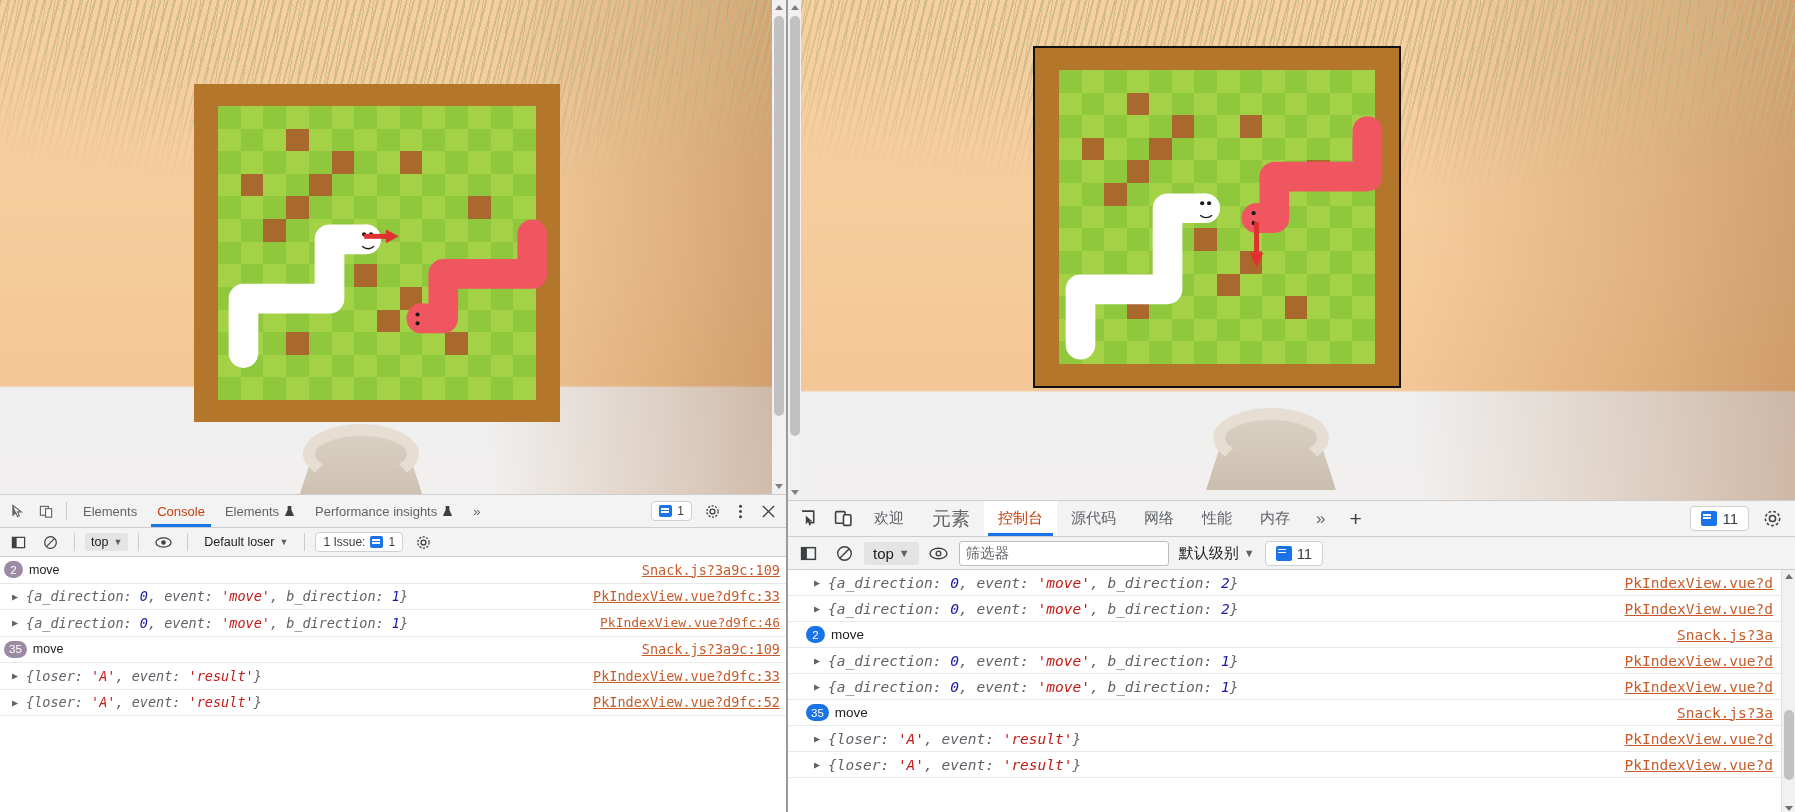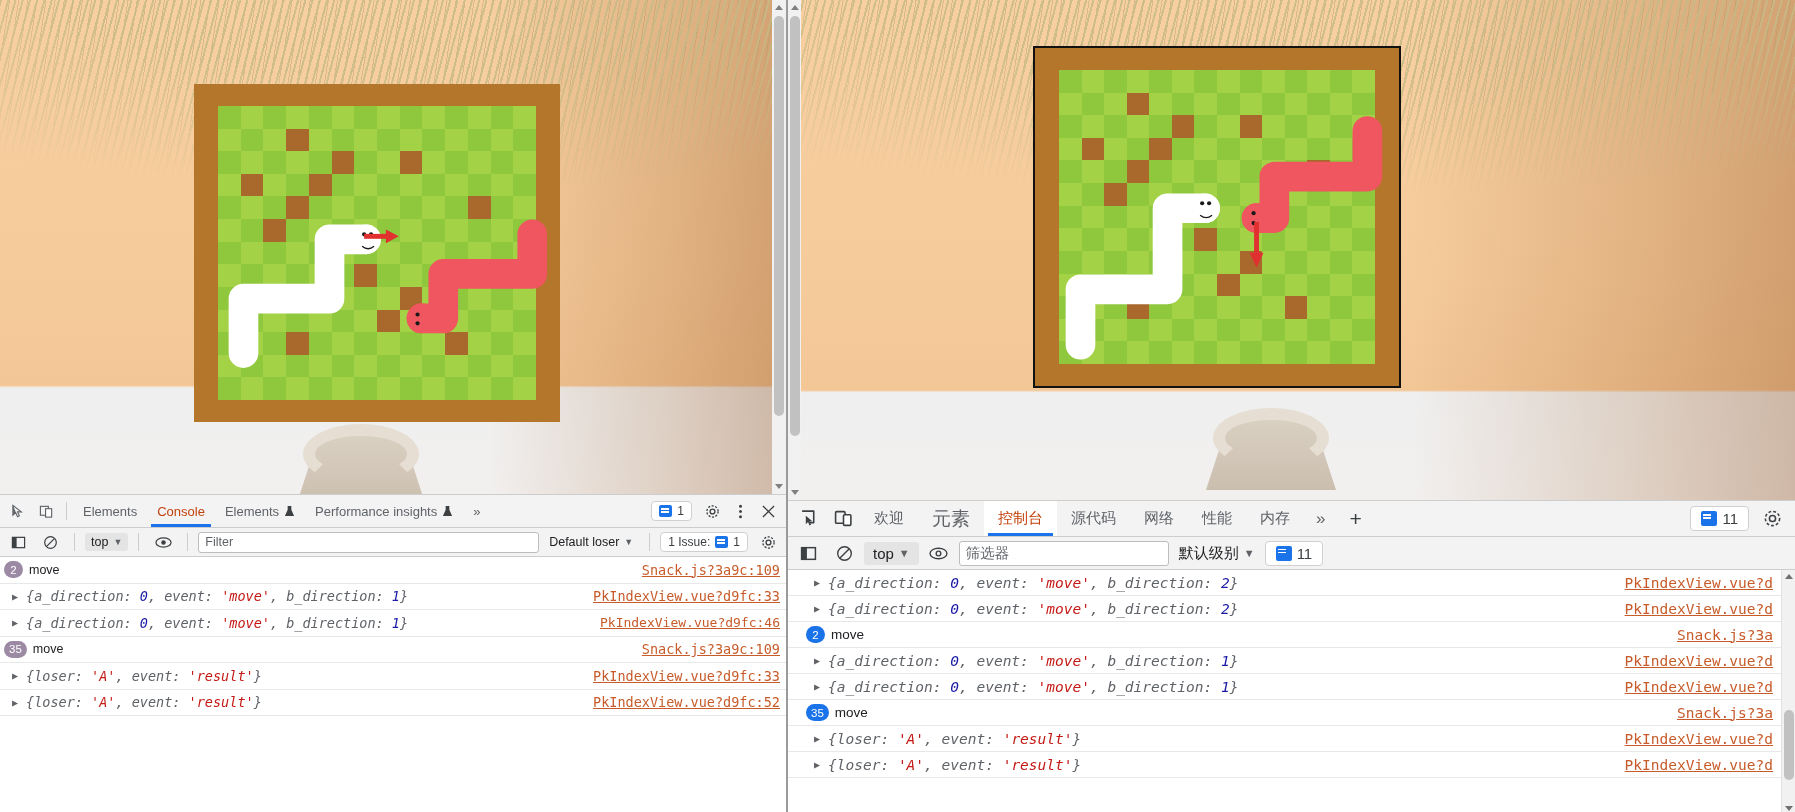--- a/index.html
+++ b/index.html
@@ -491,21 +491,20 @@
           <span class="caret">▼</span>
         </div>
         <div class="dt-sep"></div>
         <div class="dt-icon-btn">
           <svg width="17" height="15" viewBox="0 0 18 14">
               <ellipse cx="9" cy="7" rx="8" ry="5" fill="none" stroke="#3c4043" stroke-width="1.3"></ellipse>
               <circle cx="9" cy="7" r="2.4" fill="#3c4043"></circle>
             </svg>
         </div>
         <div class="dt-sep"></div>
-        <div class="filter-input">Filter</div>
         <div class="level-select">
           <span>Default loser</span>
           <span class="caret">▼</span>
         </div>
         <div class="dt-sep"></div>
         <div class="issue-chip" style="margin-right:2px;">
           <span>1 Issue:</span>
           <span class="chip-square"></span>
           <span>1</span>
         </div>

